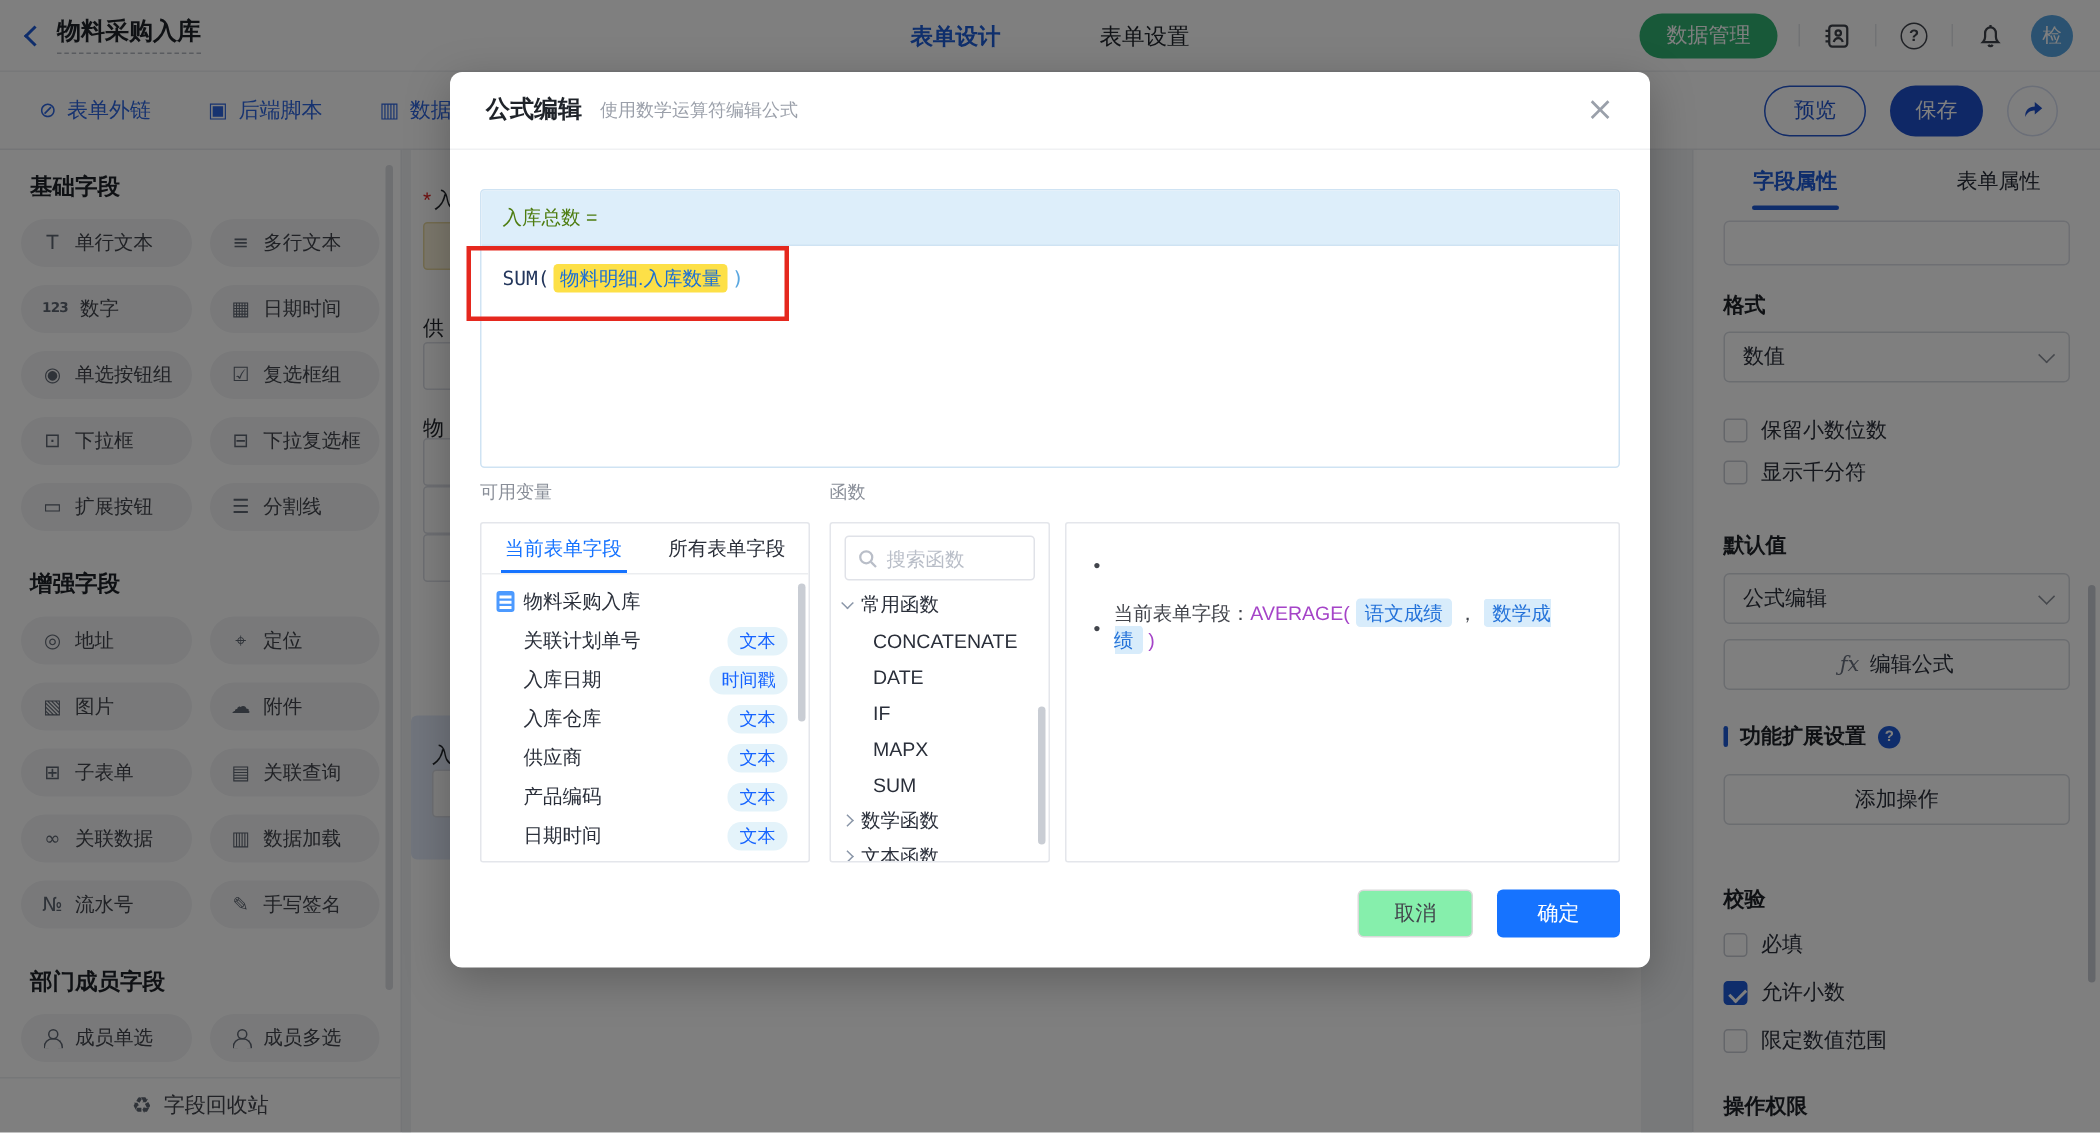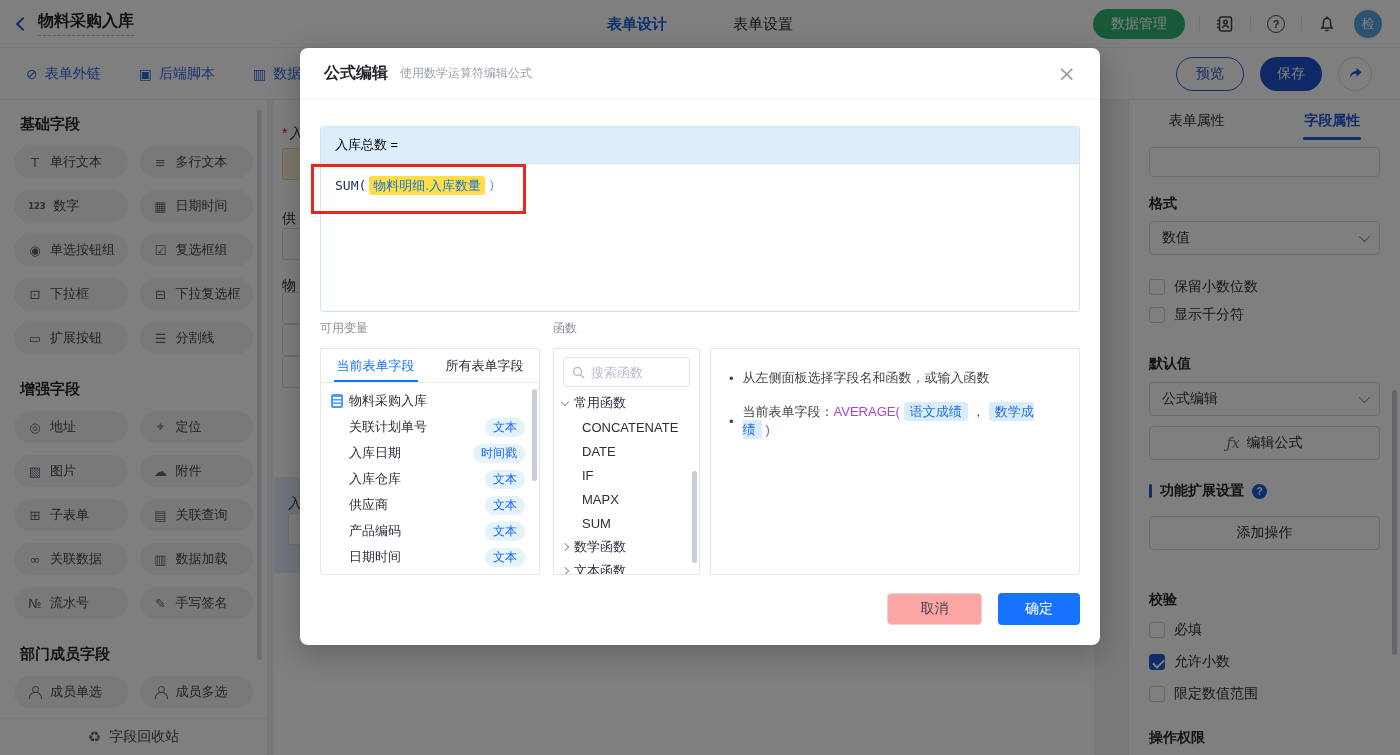--- a/index.html
+++ b/index.html
@@ -112,21 +112,21 @@
   .modal { position:absolute; left:300px; top:48px; width:800px; height:597px; background:#fff;
     border-radius:8px; box-shadow:0 8px 30px rgba(0,0,0,.25); z-index:100; }
   .modal-header { height:52px; display:flex; align-items:center; padding:0 24px; border-bottom:1px solid #f0f1f3; }
   .modal-title { font-size:16px; font-weight:700; color:#1f2329; }
   .modal-subtitle { font-size:12px; color:#9ba0aa; margin-left:12px; }
   .modal-close { margin-left:auto; font-size:22px; color:#9aa0aa; cursor:pointer; line-height:1; font-family:"DejaVu Sans",sans-serif; }
 
   .formula-box { position:absolute; left:20px; top:78px; width:760px; height:186px;
     border:1px solid #cfe3f3; border-radius:3px; overflow:hidden; }
   .formula-target { height:37px; background:#ddeefa; display:flex; align-items:center; padding:0 14px;
-    font-size:13px; color:#000000; border-bottom:1px solid #cfe3f3; }
+    font-size:13px; color:#4d7c0f; border-bottom:1px solid #cfe3f3; }
   .formula-body { padding:13px 14px; font-family:"DejaVu Sans Mono",monospace; font-size:13px; }
   .f-fn { color:#23365c; }
   .f-pill { background:#fde047; color:#1a6fd6; border-radius:3px; padding:2px 4px; margin:0 3px;
     font-family:"Liberation Sans","DejaVu Sans",sans-serif; cursor:pointer; }
   .f-close { color:#5aa7e0; }
 
   .panel-label { position:absolute; top:272px; font-size:12px; color:#8a8f99; }
   .mpanel { position:absolute; top:300px; height:227px; border:1px solid #e4e6eb; border-radius:2px; background:#fff; overflow:hidden; }
   .var-panel { left:20px; width:220px; }
   .var-tabs { display:flex; height:34px; border-bottom:1px solid #ebedf0; }
@@ -158,21 +158,21 @@
   .tree-chev.open { transform:rotate(45deg); margin-top:-3px; }
   .tree-chev.closed { transform:rotate(-45deg); }
 
   .info-panel { left:410px; width:370px; padding:20px 18px; }
   .tip-row { display:flex; gap:9px; font-size:13px; color:#42454c; margin-bottom:16px; align-items:center; }
   .tip-dot { color:#42454c; font-size:13px; }
   .tip-fn { color:#a544c8; }
   .tip-pill { background:#d8ecfb; color:#2472d9; border-radius:3px; padding:2px 6px; margin:0 4px; cursor:pointer; }
 
   .modal-footer { position:absolute; right:20px; bottom:20px; display:flex; gap:16px; }
-  .btn-cancel { width:95px; height:32px; border:1px solid #d9d9d9; border-radius:4px; background:#fca5a5;
+  .btn-cancel { width:77px; height:32px; border:1px solid #d9d9d9; border-radius:4px; background:#86efac;
     font-size:14px; color:#42454c; cursor:pointer; font-family:inherit; }
   .btn-confirm { width:82px; height:32px; border:none; border-radius:4px; background:#1673ff; color:#fff;
     font-size:14px; cursor:pointer; font-family:inherit; }
 
   .red-annotation { position:absolute; left:311px; top:164px; width:215px; height:50px;
     border:3px solid #e5281e; z-index:120; pointer-events:none; }
 </style>
 </head>
 <body>
 
@@ -368,22 +368,22 @@
         <div class="cv-box" style="left: 8px; top: 224px;"></div>
         <div class="cv-box" style="left: 8px; top: 256px;"></div>
         <div class="cv-selected" style="left: 0px; top: 377px; width: 150px; height: 96px;"></div>
         <div class="cv-label" style="left: 14px; top: 395px;">入</div>
         <div class="cv-box" style="left: 14px; top: 413px;"></div>
       </div>
   </main>
 
   <aside class="right-sidebar">
     <div class="rs-tabs">
+      <span class="rs-tab active">字段属性</span>
       <span class="rs-tab">表单属性</span>
-      <span class="rs-tab active">字段属性</span>
     </div>
     <div class="rs-body">
       <div class="rs-input"></div>
       <div class="rs-label" style="margin-top:18px">格式</div>
       <div class="rs-select" style="margin-top:8px">
         <span>数值</span>
         <span class="chev-down"></span>
       </div>
       <div id="format-checks" style="margin-top:23px; display:flex; flex-direction:column; gap:10px;">
           <div class="check-row">
@@ -516,21 +516,20 @@
             <span class="tree-chev closed"></span>
             <span>文本函数</span>
           </div>
         </div>
       <div class="panel-scroll" style="top:122px; height:92px;"></div>
     </div>
 
     <div class="mpanel info-panel">
       <div class="tip-row">
         <span class="tip-dot">•</span>
-        <span>从左侧面板选择字段名和函数，或输入函数</span>
       </div>
       <div class="tip-row">
         <span class="tip-dot">•</span>
         <span><span>当前表单字段：</span><span class="tip-fn">AVERAGE(</span><span class="tip-pill">语文成绩</span><span>，</span><span class="tip-pill">数学成绩</span><span class="tip-fn">)</span></span>
       </div>
     </div>
 
     <div class="modal-footer">
       <button class="btn-cancel">取消</button>
       <button class="btn-confirm">确定</button>

